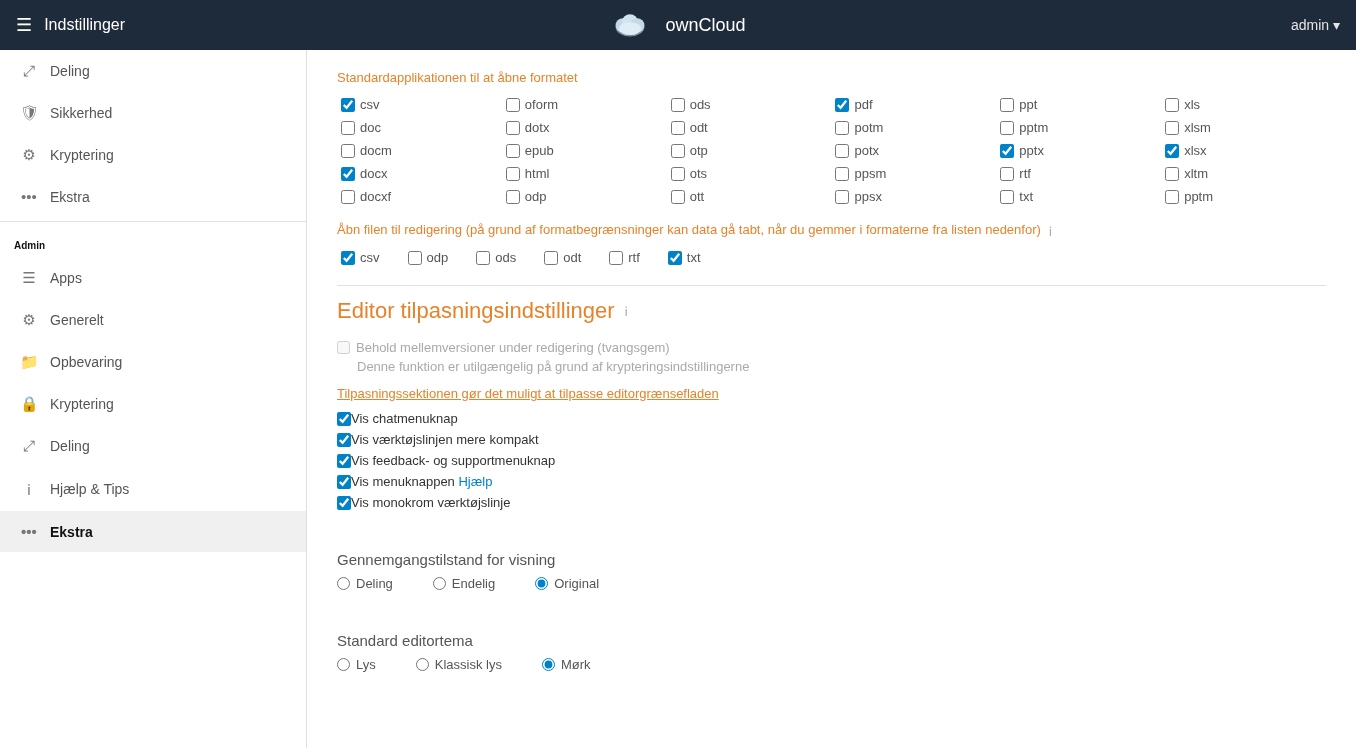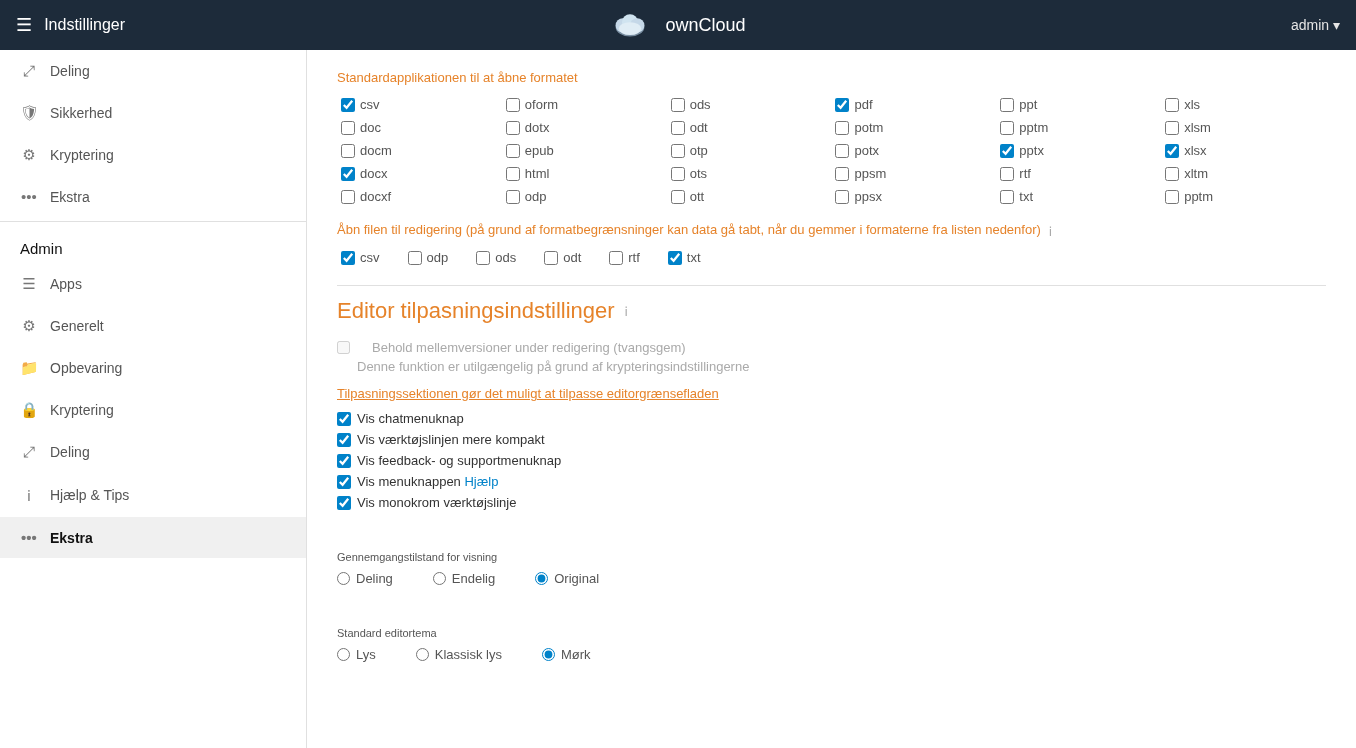--- a/index.html
+++ b/index.html
@@ -41,23 +41,23 @@
       gap: 12px;
       padding: 12px 20px;
       cursor: pointer;
       color: #555;
       font-size: 14px;
       border-bottom: none;
     }
     .sidebar-item.active { background: #f0f0f0; font-weight: 600; color: #111; }
     .sidebar-item-icon { width: 18px; text-align: center; color: #777; font-size: 15px; }
     .sidebar-section-title {
-      padding: 14px 20px 6px;
-      font-size: 15px;
-      font-weight: 400;
+      padding: 14px 14px 6px;
+      font-size: 10px;
+      font-weight: 700;
       color: #111;
       text-transform: none;
     }
     .sidebar-divider { height: 1px; background: #e0e0e0; margin: 4px 0; }
 
     
     .main-content {
       flex: 1;
       overflow-y: auto;
       padding: 20px 30px;
@@ -121,48 +121,47 @@
       margin-bottom: 16px;
       display: flex;
       align-items: center;
       gap: 10px;
     }
 
     .disabled-section {
       color: #aaa;
       margin-bottom: 12px;
     }
-    .disabled-checkbox { display: flex; align-items: center; gap: 22px; margin-bottom: 4px; }
+    .disabled-checkbox { display: flex; align-items: center; gap: 6px; margin-bottom: 4px; }
     .disabled-checkbox input[type="checkbox"] { accent-color: #ccc; }
     .disabled-text { color: #aaa; font-size: 13px; margin-left: 20px; }
 
     .customization-link {
       color: #e6832a;
       font-size: 13px;
       margin-bottom: 10px;
       display: block;
     }
 
     .checkbox-row {
       display: flex;
       align-items: center;
-      gap: 6px;
       margin-bottom: 6px;
       font-size: 13px;
       color: #333;
     }
     .checkbox-row input[type="checkbox"] {
       width: 14px; height: 14px;
       accent-color: #0082c9;
       cursor: pointer;
     }
     .checkbox-row label { cursor: pointer; }
 
     .radio-section { margin-bottom: 16px; }
-    .radio-section-title { font-size: 11px; color: #555; margin-bottom: 8px; margin-top: 41px; }
+    .radio-section-title { font-size: 15px; color: #555; margin-bottom: 8px; margin-top: 41px; }
     .radio-row { display: flex; align-items: center; gap: 40px; }
     .radio-item { display: flex; align-items: center; gap: 6px; font-size: 13px; color: #555; }
     .radio-item input[type="radio"] { accent-color: #0082c9; cursor: pointer; }
 
     .divider { height: 1px; background: #e0e0e0; margin: 12px 0; }
 
     
     .sidebar::-webkit-scrollbar, .main-content::-webkit-scrollbar { width: 6px; }
     .sidebar::-webkit-scrollbar-thumb, .main-content::-webkit-scrollbar-thumb { background: #ccc; border-radius: 3px; }
   </style>

